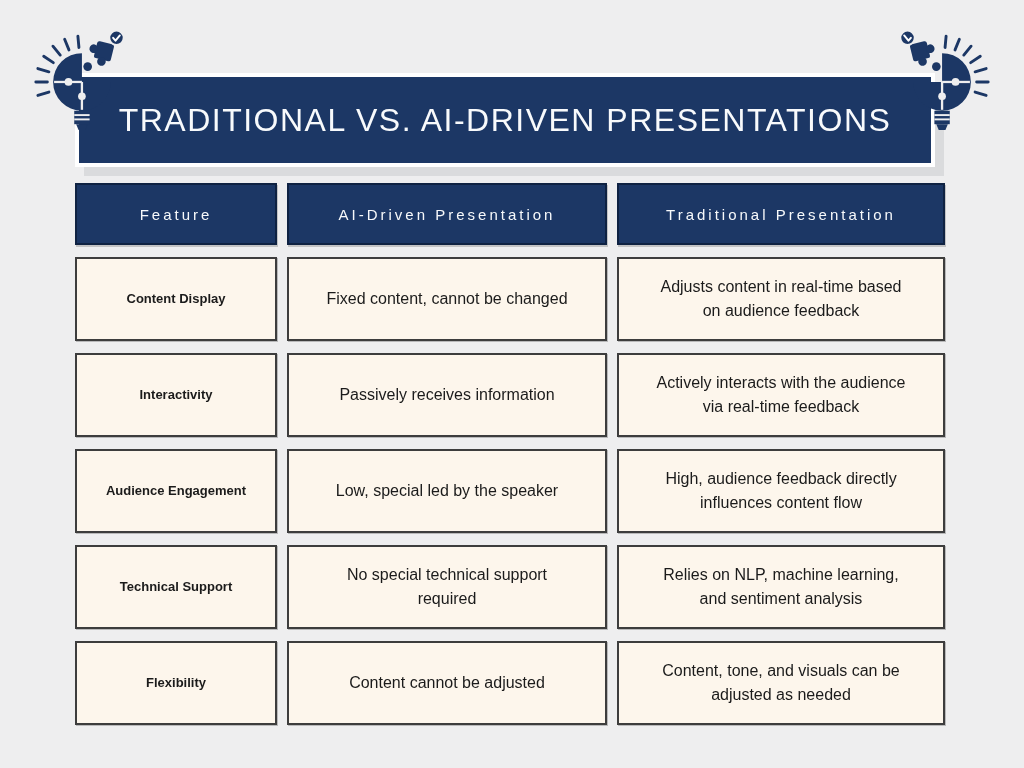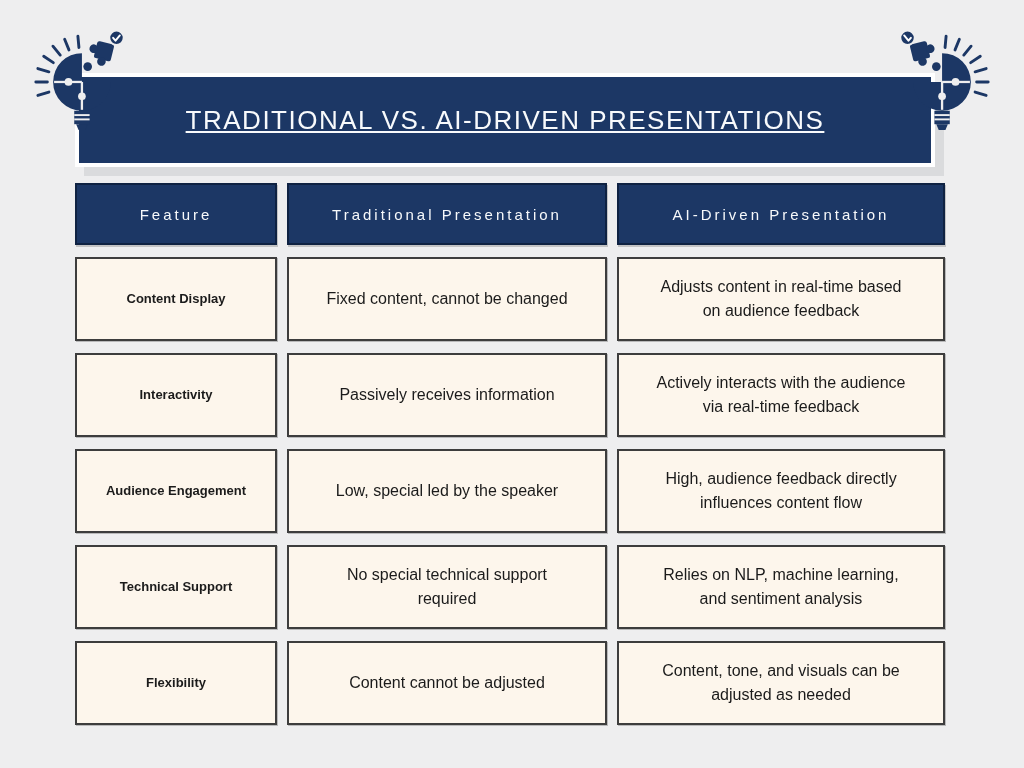--- a/index.html
+++ b/index.html
@@ -11,23 +11,22 @@
   }
   
   .banner{
     position:absolute;left:75px;top:73px;width:852px;height:86px;
     background:#1c3765;border:4px solid #ffffff;
     box-shadow:9px 9px 0 #dadbdd;
     z-index:1;
   }
   .banner h1{
     margin:0;height:86px;line-height:86px;text-align:center;
-    color:#f8fafc;font-size:26px;font-weight:400;letter-spacing:1.5px;
+    color:#f8fafc;font-size:32px;font-weight:400;letter-spacing:1.5px;
     white-space:nowrap;
-    text-decoration:underline;
   }
   
   .corner-icon{position:absolute;top:22px;width:96px;height:118px;z-index:2;}
   .corner-icon.left{left:32px;}
   .corner-icon.right{left:896px;transform:scaleX(-1);}
   
   .table{
     position:absolute;left:75px;top:183px;
     display:grid;
     grid-template-columns:202px 320px 328px;
@@ -124,22 +123,22 @@
   <line x1="44" y1="101" x2="60" y2="101" stroke="#eeeeef" stroke-width="2"></line>
   <path d="M46,106 h12 l-2.5,6 h-7 z" fill="#1c3765"></path>
 </svg>
 
 <div class="banner">
   <h1>TRADITIONAL VS. AI-DRIVEN PRESENTATIONS</h1>
 </div>
 
 <div class="table">
   <div class="hcell">Feature</div>
+  <div class="hcell">AI-Driven Presentation</div>
   <div class="hcell">Traditional Presentation</div>
-  <div class="hcell">AI-Driven Presentation</div>
 
   <div class="cell feature">Content Display</div>
   <div class="cell trad">Fixed content, cannot be changed</div>
   <div class="cell ai">Adjusts content in real-time based on audience feedback</div>
 
   <div class="cell feature">Interactivity</div>
   <div class="cell trad">Passively receives information</div>
   <div class="cell ai">Actively interacts with the audience via real-time feedback</div>
 
   <div class="cell feature">Audience Engagement</div>

